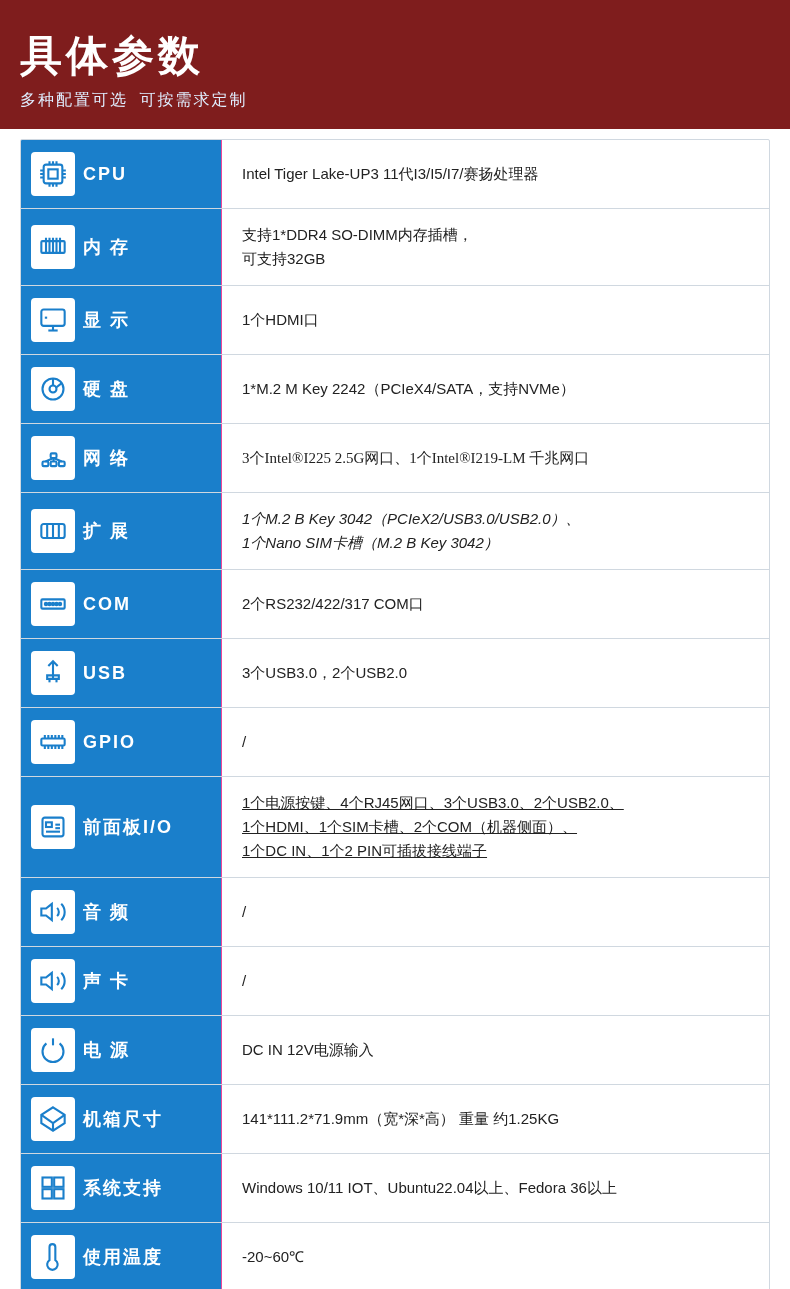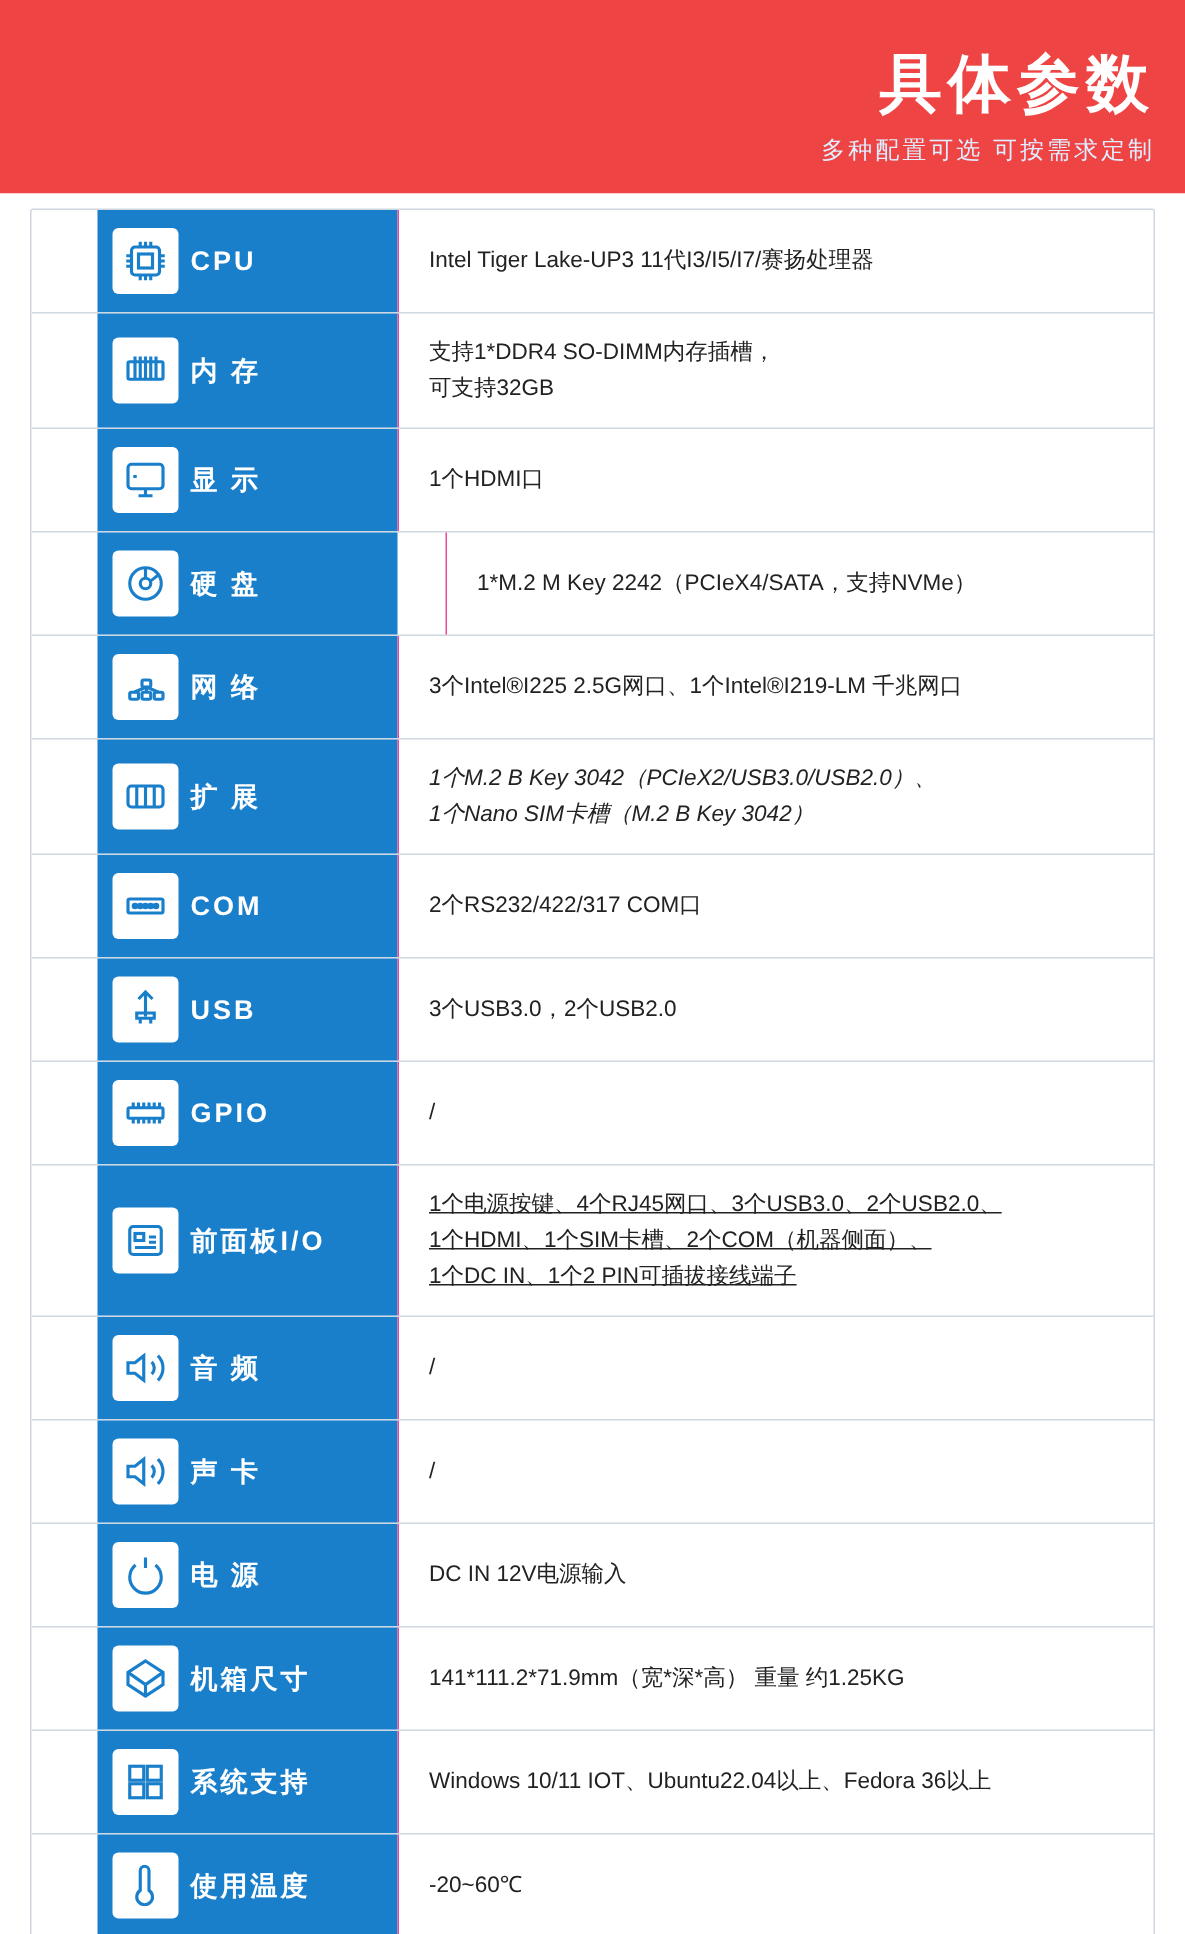--- a/index.html
+++ b/index.html
@@ -10,23 +10,24 @@
       min-height: 1289px;
     }
 
     .page-wrapper {
       width: 790px;
       background: #fff;
     }
 
     
     .header {
-      background: #ef4444;
-      text-align: right;
+      background: #7f1d1d;
+      text-align: left;
       padding: 28px 20px 18px;
+      font-family: Liberation Mono, monospace;
     }
     .header-title {
       color: #fff;
       font-size: 42px;
       font-weight: bold;
       letter-spacing: 4px;
     }
     .header-subtitle {
       color: #e0eeff;
       font-size: 16px;
@@ -48,21 +49,20 @@
       min-width: 200px;
       width: 200px;
       display: flex;
       align-items: center;
       justify-content: flex-start;
       padding: 12px 10px;
       gap: 8px;
       font-size: 18px;
       font-weight: bold;
       letter-spacing: 2px;
-      margin-left: 44px;
     }
 
     .spec-icon {
       width: 44px;
       height: 44px;
       min-width: 44px;
       background: #fff;
       border-radius: 4px;
       display: flex;
       align-items: center;
@@ -171,38 +171,38 @@
             <div class="spec-icon">
               <svg viewBox="0 0 24 24" width="28" height="28" fill="none" stroke="#1a7fcb" stroke-width="1.8">
                 <circle cx="12" cy="12" r="9"></circle>
                 <circle cx="12" cy="12" r="3"></circle>
                 <line x1="12" y1="3" x2="12" y2="9"></line>
                 <line x1="19.5" y1="7" x2="15" y2="10.5"></line>
               </svg>
             </div>
             <span>硬 盘</span>
           </div>
-          <div class="spec-value" style="white-space: pre-line; margin-left: 32px;">1*M.2 M Key 2242（PCIeX4/SATA，支持NVMe）</div>
+          <div class="spec-value" style="white-space: pre-line;">1*M.2 M Key 2242（PCIeX4/SATA，支持NVMe）</div>
         </div>
         <div class="spec-row">
           <div class="spec-label">
             <div class="spec-icon">
               <svg viewBox="0 0 24 24" width="28" height="28" fill="none" stroke="#1a7fcb" stroke-width="1.8">
                 <rect x="3" y="15" width="5" height="4" rx="1"></rect>
                 <rect x="10" y="8" width="5" height="4" rx="1"></rect>
                 <rect x="17" y="15" width="5" height="4" rx="1"></rect>
                 <rect x="10" y="15" width="5" height="4" rx="1"></rect>
                 <line x1="12.5" y1="12" x2="12.5" y2="15"></line>
                 <line x1="5.5" y1="15" x2="12.5" y2="12"></line>
                 <line x1="19.5" y1="15" x2="12.5" y2="12"></line>
               </svg>
             </div>
             <span>网 络</span>
           </div>
-          <div class="spec-value" style="white-space: pre-line;">3个Intel®I225 2.5G网口、1个Intel®I219-LM 千兆网口</div>
+          <div class="spec-value" style="white-space: pre-line; font-family: Liberation Serif, serif;">3个Intel®I225 2.5G网口、1个Intel®I219-LM 千兆网口</div>
         </div>
         <div class="spec-row">
           <div class="spec-label">
             <div class="spec-icon">
               <svg viewBox="0 0 24 24" width="28" height="28" fill="none" stroke="#1a7fcb" stroke-width="1.8">
                 <rect x="2" y="6" width="20" height="12" rx="2"></rect>
                 <line x1="7" y1="6" x2="7" y2="18"></line>
                 <line x1="12" y1="6" x2="12" y2="18"></line>
                 <line x1="17" y1="6" x2="17" y2="18"></line>
               </svg>

